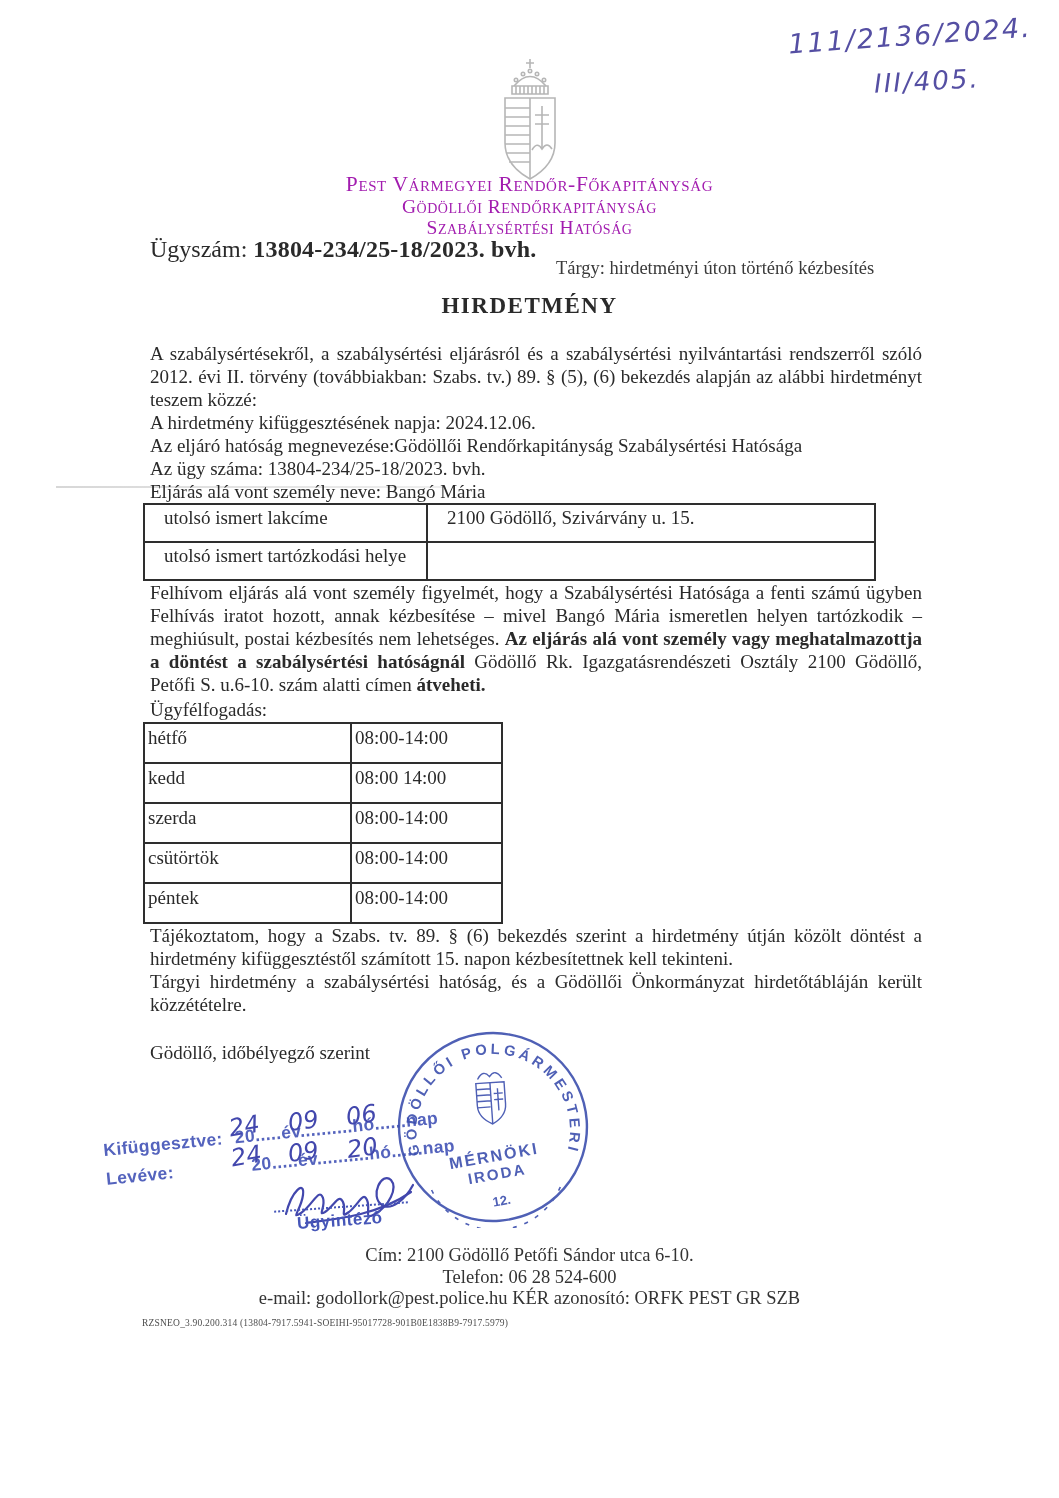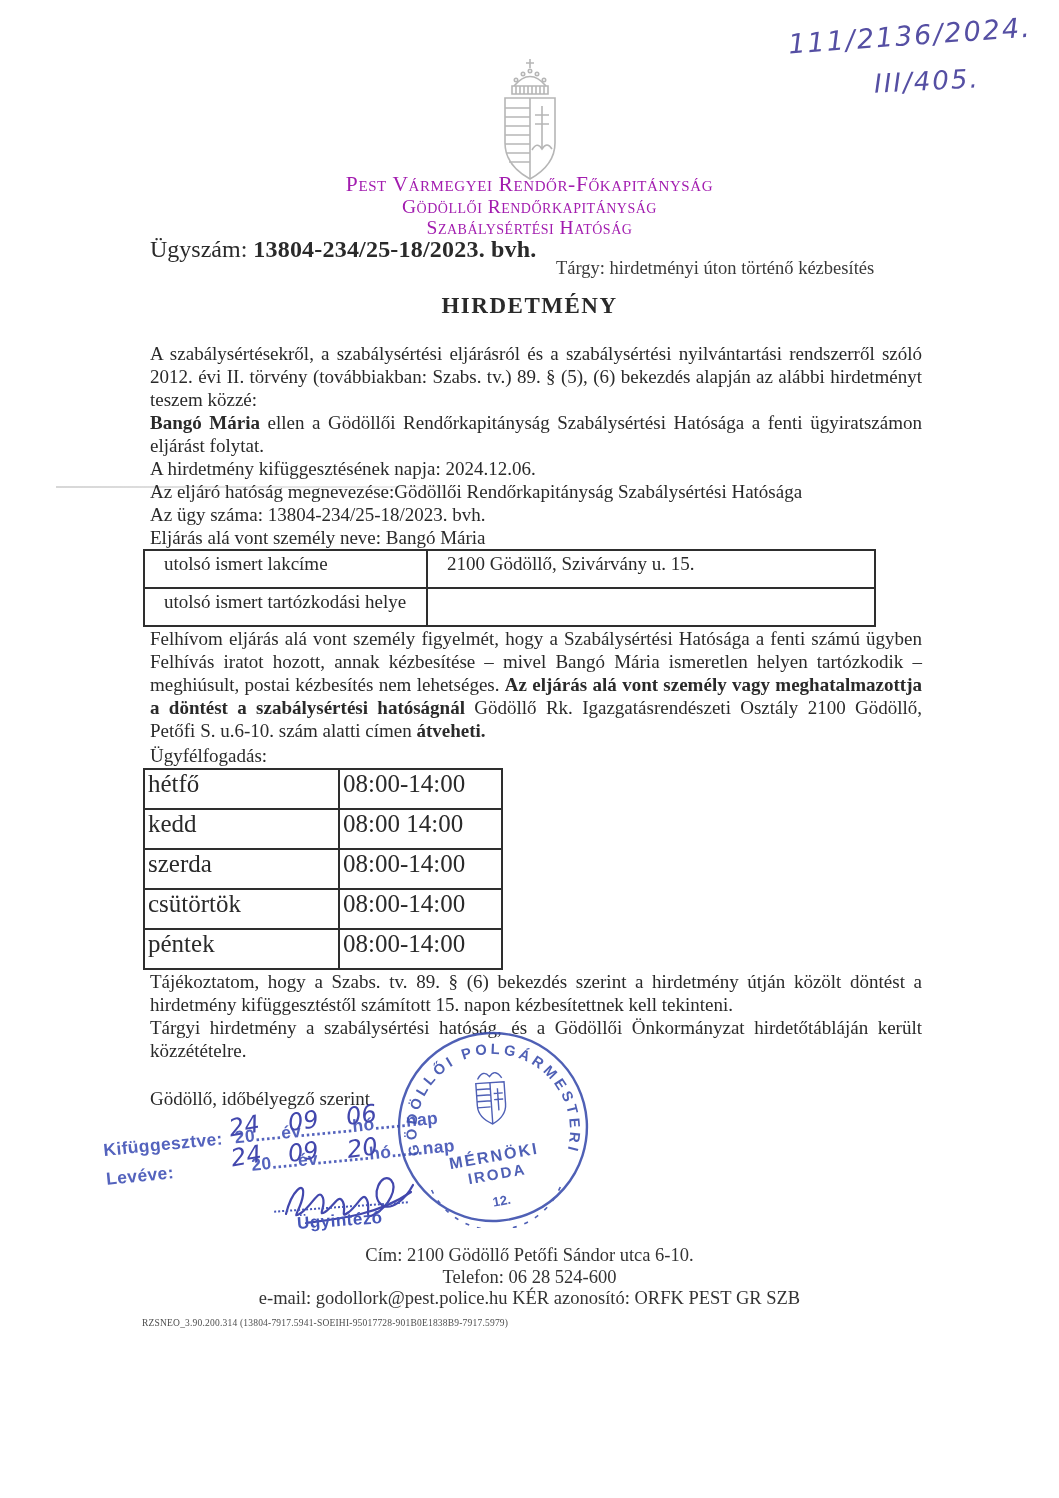--- a/index.html
+++ b/index.html
@@ -41,22 +41,22 @@
 
   table.addr { border-collapse:collapse; table-layout:fixed; width:733px; margin-left:-7px; }
   table.addr td { border:2px solid #2e2e2e; font-size:19px; vertical-align:top;
                   padding:1px 4px 2px 19px; height:33px; }
   td.addr-lab { width:258px; }
   td.addr-val { padding-left:28px; }
 
   .ugyfel { margin-top:2px; }
 
   table.hours { border-collapse:collapse; table-layout:fixed; width:360px; margin-left:-7px; margin-top:1px; }
-  table.hours td { border:2px solid #2e2e2e; font-size:25px; vertical-align:top;
-                   padding:2px 4px 2px 3px; height:34px; }
+  table.hours td { border:2px solid #2e2e2e; font-size:19px; vertical-align:top;
+                   padding:2px 16px 2px 3px; height:34px; }
   td.day { width:186px; }
   td.t0 { padding-left:16px; }
 
   .dateline { margin-top:25px; }
 
   
   .sig-block { position:absolute; left:620px; top:1116px; width:250px;
                text-align:center; font-size:19px; line-height:23px; color:#333; }
 
   
@@ -125,21 +125,20 @@
   <div class="ugyszam"><span>Ügyszám: </span><b>13804-234/25-18/2023. bvh.</b></div>
 
   <div class="targy">Tárgy: hirdetményi úton történő kézbesítés</div>
 
   <div class="doc-title">HIRDETMÉNY</div>
 
   <div class="artifact"></div>
 
   <div class="flow">
     <p>A szabálysértésekről, a szabálysértési eljárásról és a szabálysértési nyilvántartási rendszerről szóló 2012. évi II. törvény (továbbiakban: Szabs. tv.) 89. § (5), (6) bekezdés alapján az alábbi hirdetményt teszem közzé:</p>
-    <p><b>Bangó Mária</b><span> ellen a Gödöllői Rendőrkapitányság Szabálysértési Hatósága a fenti ügyiratszámon eljárást folytat.</span></p>
     <div class="line">A hirdetmény kifüggesztésének napja: 2024.12.06.</div>
     <div class="line">Az eljáró hatóság megnevezése:Gödöllői Rendőrkapitányság Szabálysértési Hatósága</div>
     <div class="line">Az ügy száma: 13804-234/25-18/2023. bvh.</div>
     <div class="line">Eljárás alá vont személy neve: Bangó Mária</div>
 
     <table class="addr">
       <tbody>
           <tr>
         <td class="addr-lab">utolsó ismert lakcíme</td>
         <td class="addr-val">2100 Gödöllő, Szivárvány u. 15.</td>

